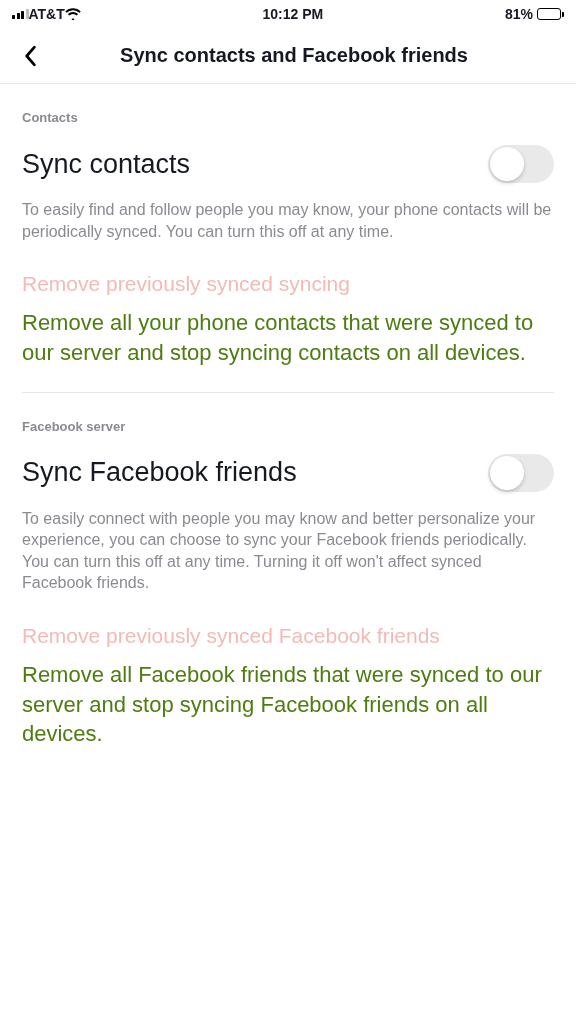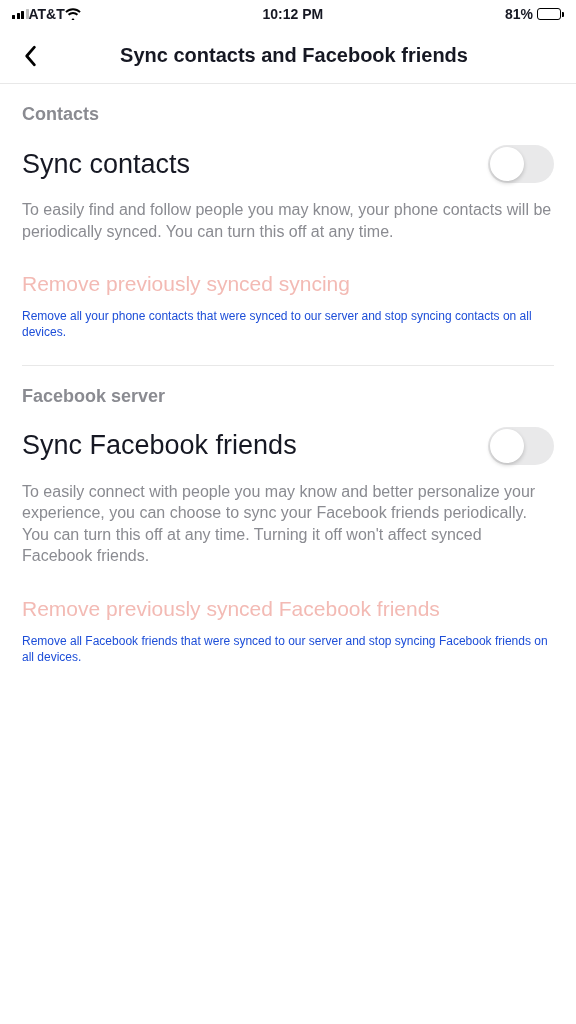--- a/index.html
+++ b/index.html
@@ -44,24 +44,24 @@
     .header-title {
       position: absolute;
       left: 12px; right: 0;
       text-align: center;
       font-size: 20px;
       font-weight: 700;
       pointer-events: none;
     }
     .content { padding: 0 22px; }
     .section-label {
-      font-size: 18px;
+      font-size: 13px;
       font-weight: 600;
       color: #8a8b91;
-      margin-top: 20px;
+      margin-top: 26px;
       margin-bottom: 20px;
     }
     .toggle-row {
       display: flex;
       align-items: center;
       justify-content: space-between;
       margin-bottom: 16px;
     }
     .toggle-label { font-size: 27px; font-weight: 400; color: #161823; }
     .toggle {
@@ -81,23 +81,23 @@
       margin-bottom: 30px;
     }
     .remove-link {
       font-size: 21px;
       font-weight: 400;
       color: #f3bab4;
       margin-bottom: 12px;
       cursor: pointer;
     }
     .remove-desc {
-      font-size: 12px;
+      font-size: 22px;
       line-height: 1.35;
-      color: #1d4ed8;
+      color: #4d7c0f;
       margin-bottom: 24px;
     }
     .divider { height: 1px; background: #e8e8e8; margin: 20px 0 0 0; }
   </style>
 </head>
 <body>
 
 <div class="status-bar">
   <div class="status-left">
     <span class="signal-bars">

